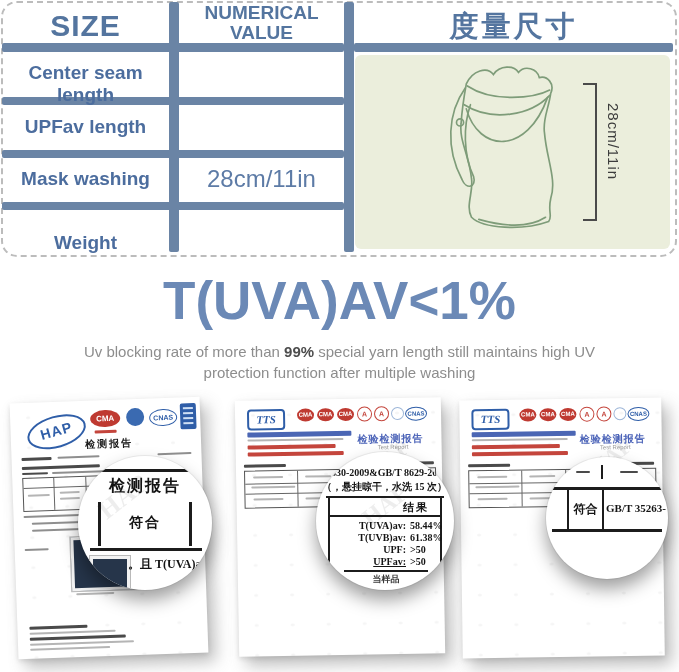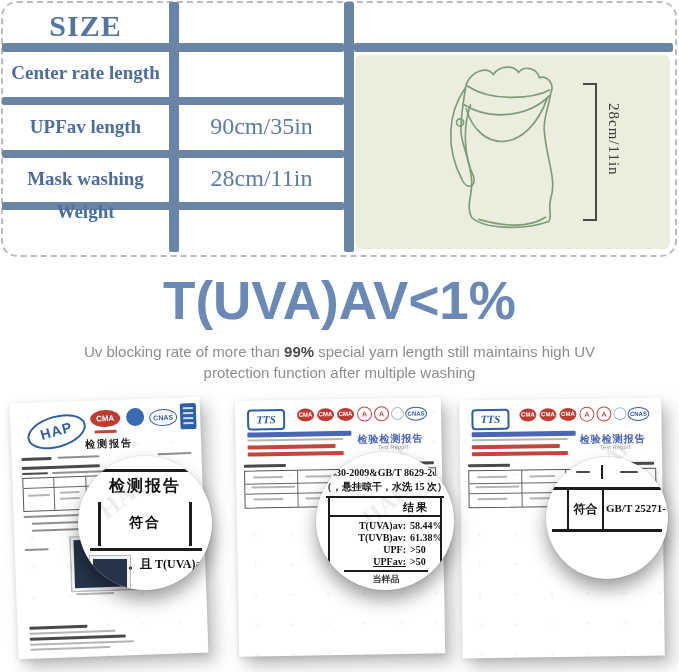--- a/index.html
+++ b/index.html
@@ -48,41 +48,42 @@
           box-shadow:0 10px 18px rgba(0,0,0,.38), 0 0 0 1px rgba(0,0,0,.06);}
   .serif{font-family:"Liberation Serif", serif;}
   .blackline{position:absolute;background:#1c1c1c;}
   .photo{position:absolute;background:#26354a;border:3px solid #f2f2f2;outline:1px solid #b9b9b9;}
 </style>
 </head>
 <body>
 
 <div class="page">
 
-  <section class="abs" style="left:0;top:0;width:612px;height:258px;font-family:Liberation Serif, serif;">
+  <section class="abs" style="left:0;top:0;width:612px;height:258px;">
     <div class="abs dashed-frame"></div>
 
     <div class="bar" style="left:169px;top:2px;width:10px;height:250px;"></div>
     <div class="bar" style="left:344px;top:2px;width:10px;height:250px;"></div>
 
     <div class="bar" style="left:2px;top:43px;width:342px;height:9px;"></div>
     <div class="bar" style="left:354px;top:43px;width:319px;height:9px;"></div>
 
     <div class="bar" style="left:2px;top:97px;width:342px;height:8px;"></div>
     <div class="bar" style="left:2px;top:150px;width:342px;height:8px;"></div>
     <div class="bar" style="left:2px;top:202px;width:342px;height:8px;"></div>
 
     <div class="abs hdr" style="left:2px;top:9px;width:167px;font-size:30px;letter-spacing:1px;">SIZE</div>
-
-    <div class="abs rowlabel" style="left:2px;top:62px;width:167px;">Center rate length</div>
+    <div class="abs hdr" style="left:179px;top:3px;width:165px;font-size:19px;line-height:20px;">NUMERICAL VALUE</div>
+    <div class="abs hdr" style="left:354px;top:7px;width:319px;font-size:29px;letter-spacing:3px;">度量尺寸</div>
+
+    <div class="abs rowlabel" style="left:2px;top:62px;width:167px;">Center seam length</div>
     <div class="abs rowlabel" style="left:2px;top:116px;width:167px;">UPFav length</div>
-    <div class="abs rowvalue" style="left:179px;top:113px;width:165px;">90cm/35in</div>
     <div class="abs rowlabel" style="left:2px;top:168px;width:167px;">Mask washing</div>
     <div class="abs rowvalue" style="left:179px;top:165px;width:165px;">28cm/11in</div>
-    <div class="abs rowlabel" style="left:2px;top:201px;width:167px;">Weight</div>
+    <div class="abs rowlabel" style="left:2px;top:232px;width:167px;">Weight</div>
 
     <div class="abs green-panel" style="left:355px;top:55px;width:315px;height:194px;">
       <svg width="150" height="172" viewBox="0 0 140 165" style="position:absolute;left:78px;top:8px;">
         <g fill="none" stroke="#7e9c79" stroke-width="1.6" stroke-linecap="round">
           <path d="M30,20 C36,7 50,3 56,11 C62,2 76,2 80,9 C86,2 98,5 100,14 C108,12 115,20 111,29
                    C109,44 103,54 105,67 C107,92 117,112 111,130 C108,143 113,147 109,152
                    C84,161 46,159 35,148 C29,137 37,124 35,111 C33,89 23,75 25,58 C26,42 28,31 30,20 Z"></path>
           <path d="M31,22 C55,38 95,34 110,26"></path>
           <path d="M28,40 C55,57 92,50 110,31"></path>
           <path d="M30,44 C42,86 88,89 108,33"></path>
@@ -271,17 +272,17 @@
   </div>
 
   <div class="circle" style="left:546px;top:457px;width:122px;height:122px;">
     <div class="ph dark" style="left:30px;top:14px;width:14px;height:2px;"></div>
     <div class="ph dark" style="left:74px;top:14px;width:18px;height:2px;"></div>
     <div class="blackline" style="left:55px;top:8px;width:2px;height:14px;"></div>
     <div class="blackline" style="left:6px;top:30px;width:110px;height:3px;"></div>
     <div class="blackline" style="left:21px;top:30px;width:2px;height:42px;"></div>
     <div class="blackline" style="left:56px;top:30px;width:2px;height:42px;"></div>
     <div class="abs serif" style="left:23px;top:44px;width:33px;text-align:center;color:#141414;font-weight:bold;font-size:12px;">符合</div>
-    <div class="abs serif" style="left:60px;top:45px;width:60px;text-align:center;color:#141414;font-weight:bold;font-size:11px;white-space:nowrap;">GB/T 25271-</div>
+    <div class="abs serif" style="left:60px;top:45px;width:60px;text-align:center;color:#141414;font-weight:bold;font-size:11px;white-space:nowrap;">GB/T 35263-</div>
     <div class="blackline" style="left:6px;top:72px;width:110px;height:3px;"></div>
   </div>
 
 </div>
 
 </body></html>

